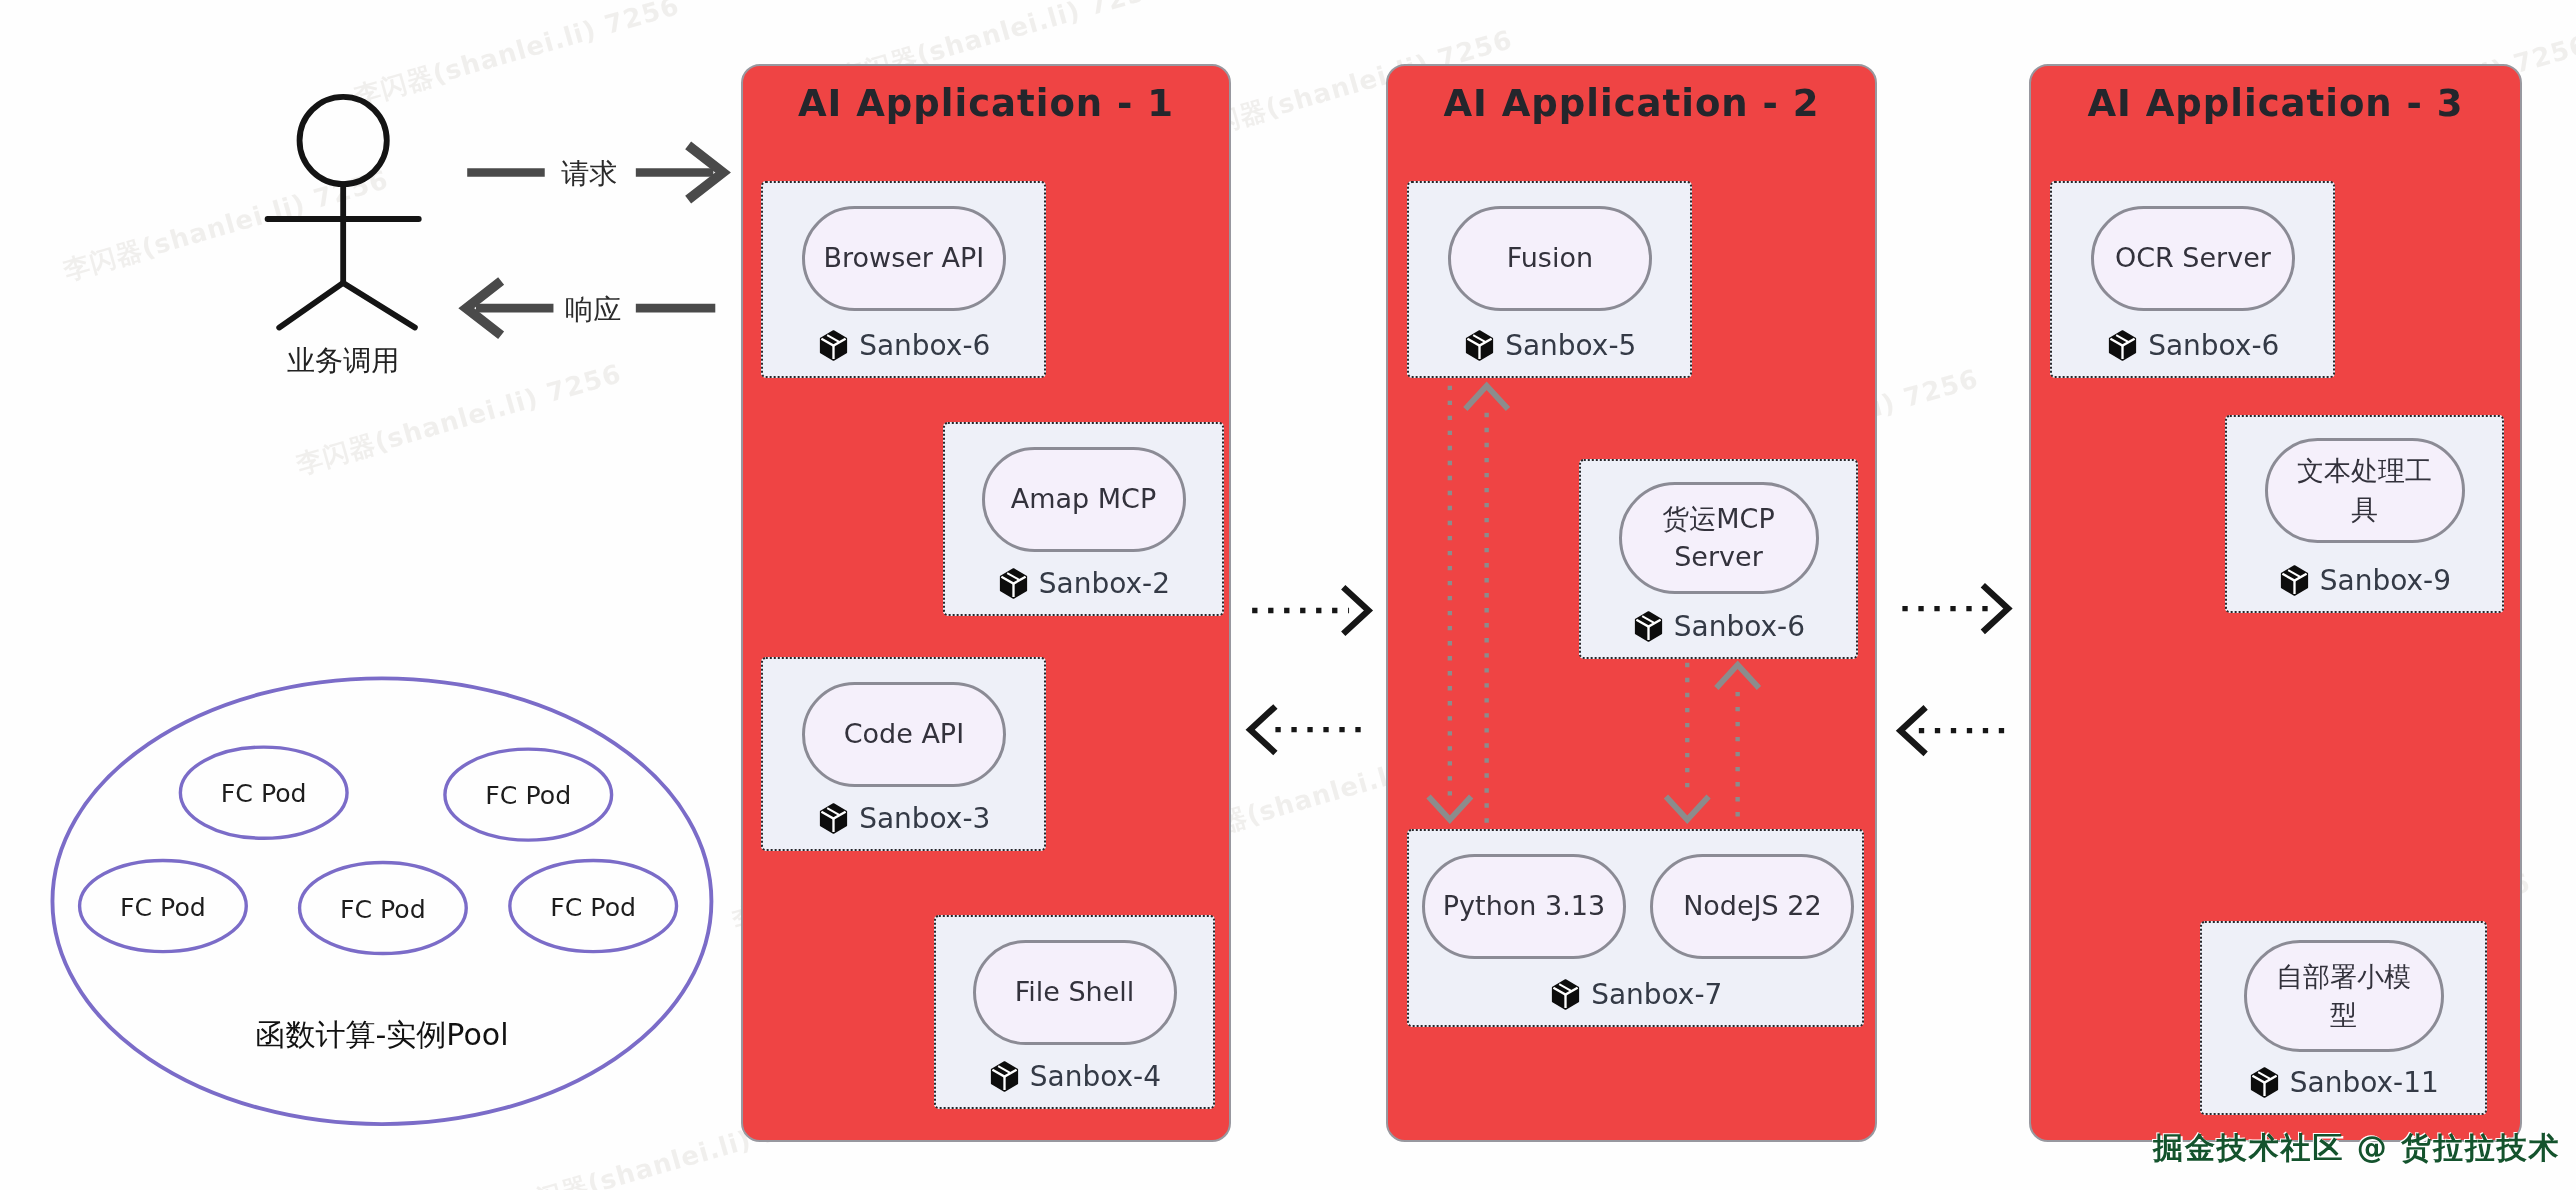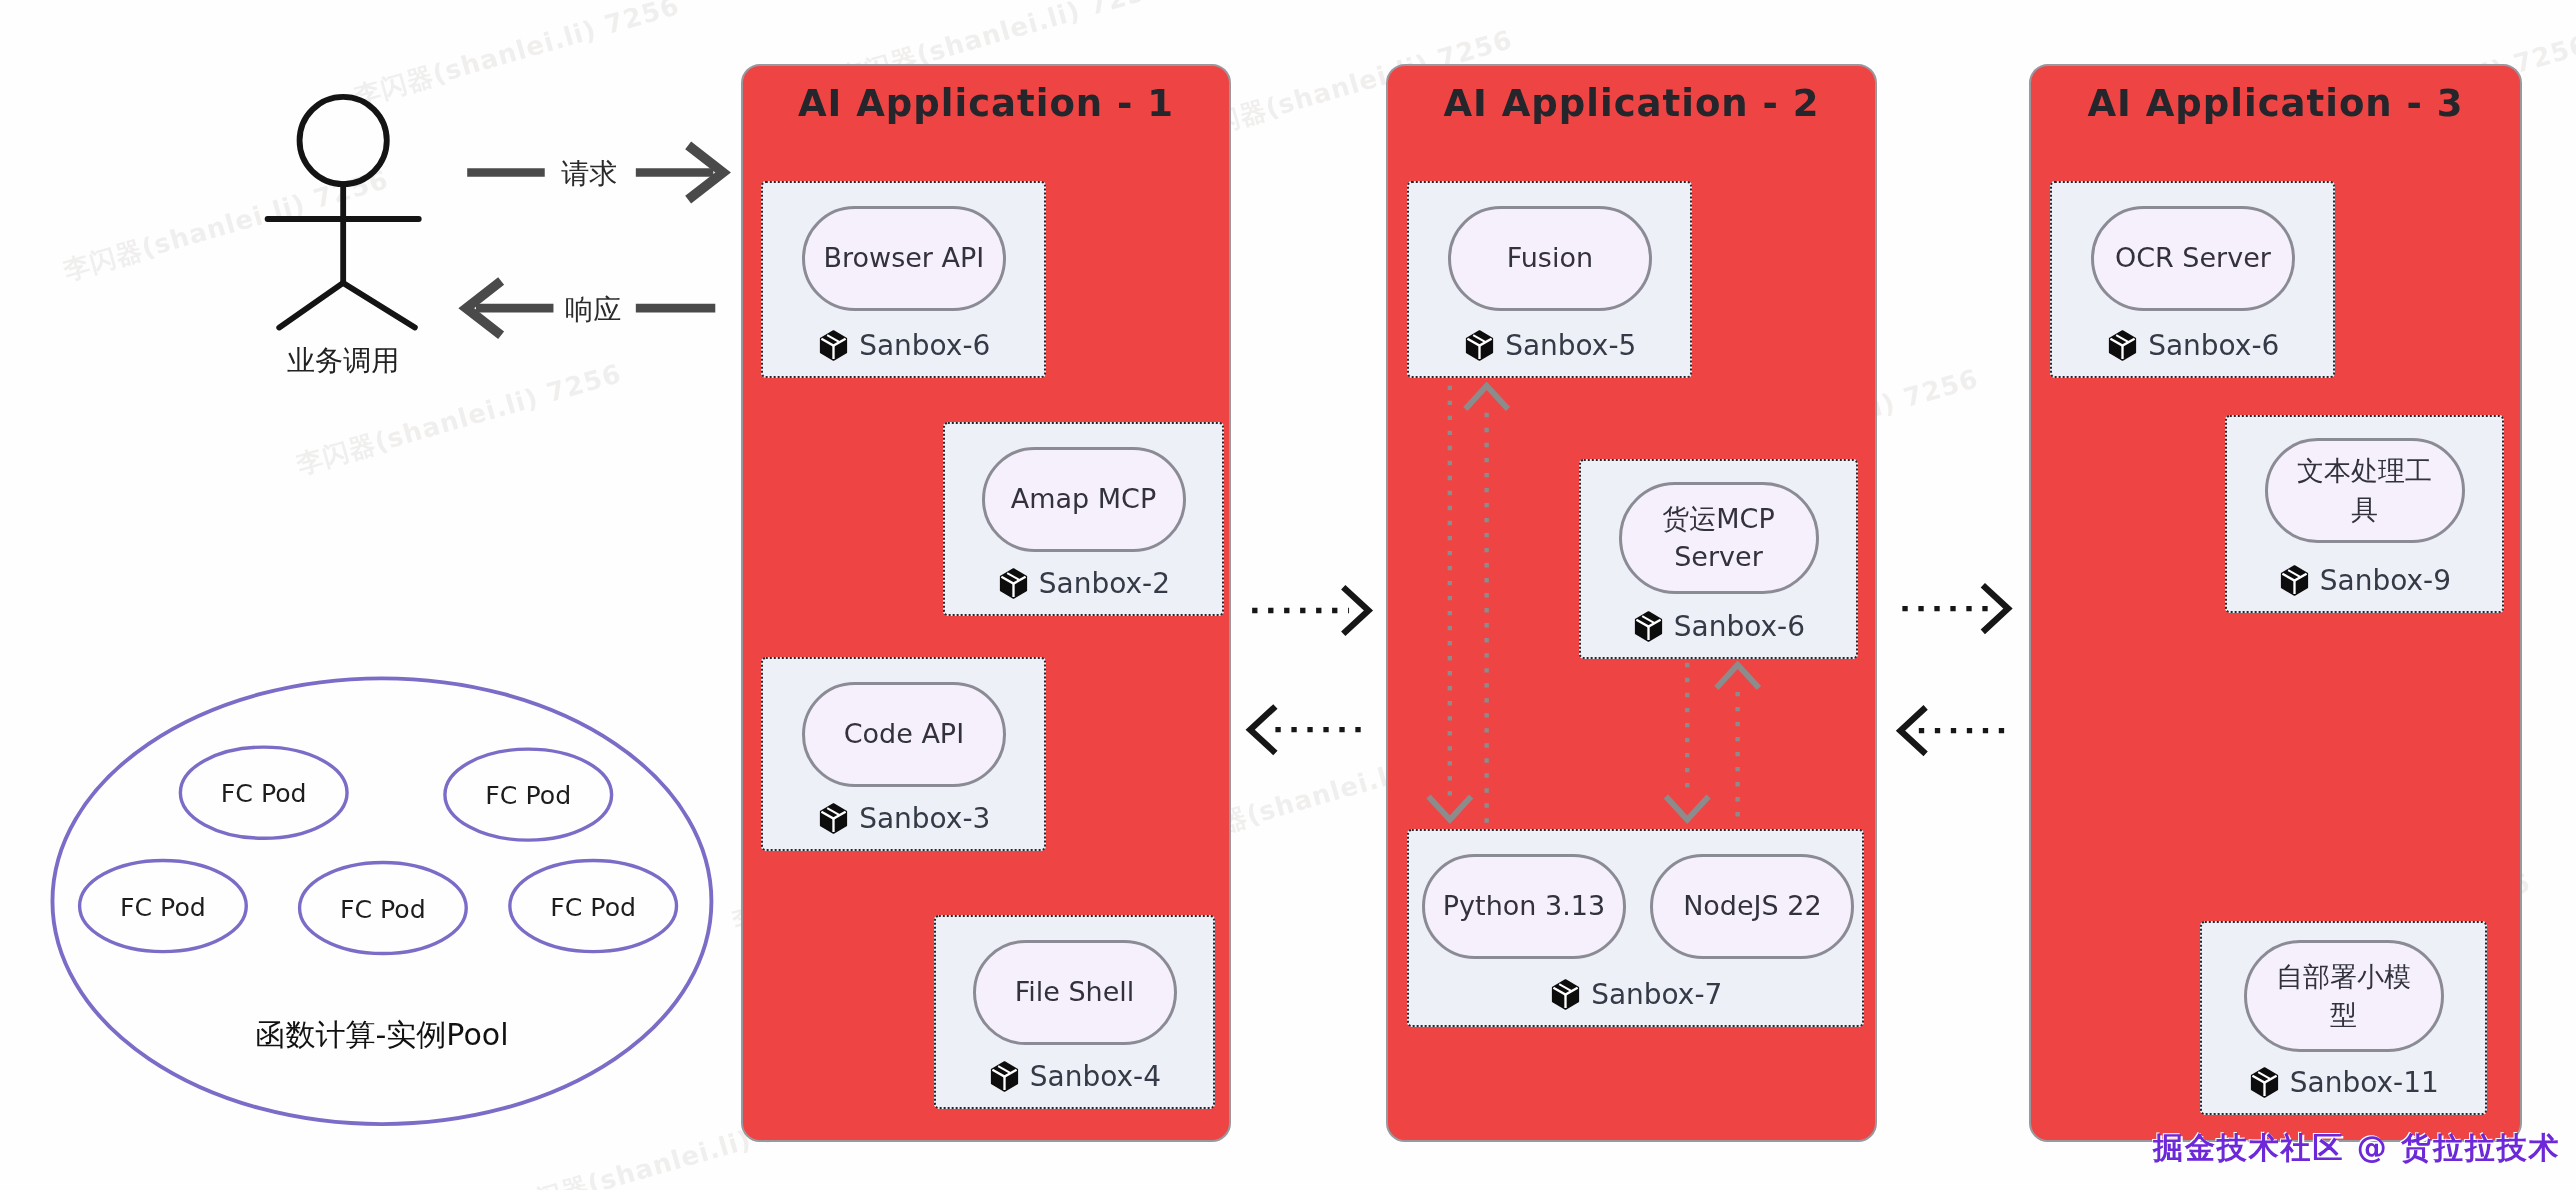--- a/index.html
+++ b/index.html
@@ -54,21 +54,21 @@
   .vdot{stroke:#8c8c8c;stroke-width:4.5;fill:none;stroke-dasharray:4.5 11;}
   .vhead{stroke:#8c8c8c;stroke-width:6;fill:none;stroke-linejoin:miter;}
   .pool-ellipse{stroke:#7b6cc8;stroke-width:4;fill:none;}
   .pod{stroke:#7b6cc8;stroke-width:3.5;fill:#fefefe;}
   .pod-text{font-size:26px;fill:#1d1d1d;}
   .pool-text{font-size:31px;fill:#111;}
   .actor-text{font-size:29px;fill:#222;}
   
   .credit{
     position:absolute;top:1128px;right:15.5px;z-index:6;
-    font-size:30px;font-weight:bold;color:#6d28d9;letter-spacing:1.9px;
+    font-size:30px;font-weight:bold;color:#14532d;letter-spacing:1.9px;
     text-shadow:1.9px 1.9px 0 #ffffff, -1px -1px 0 #ffffff;
   }
 </style>
 </head>
 <body>
 
 <div id="canvas">
 
   <div class="wm-layer">
     <span class="wm" style="left:58px;top:208px">李闪器(shanlei.li) 7256</span>

